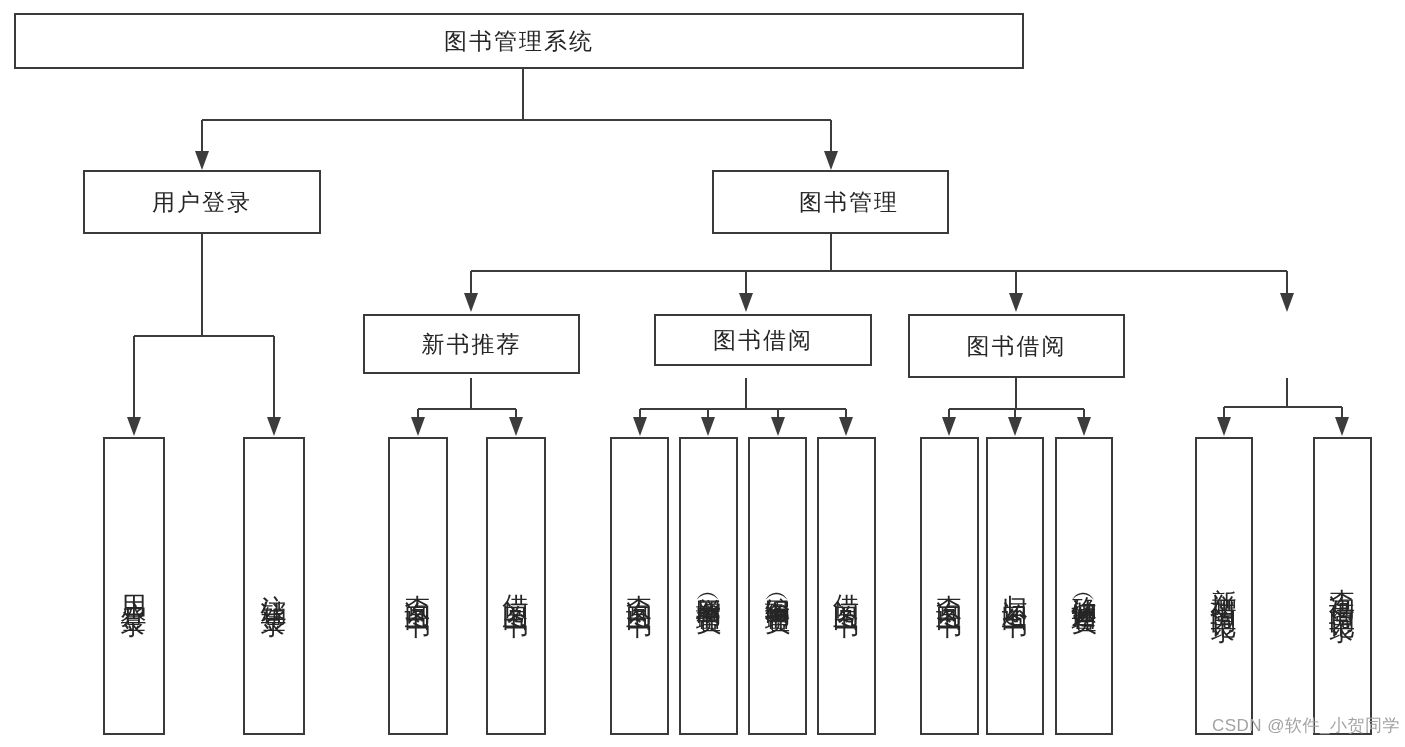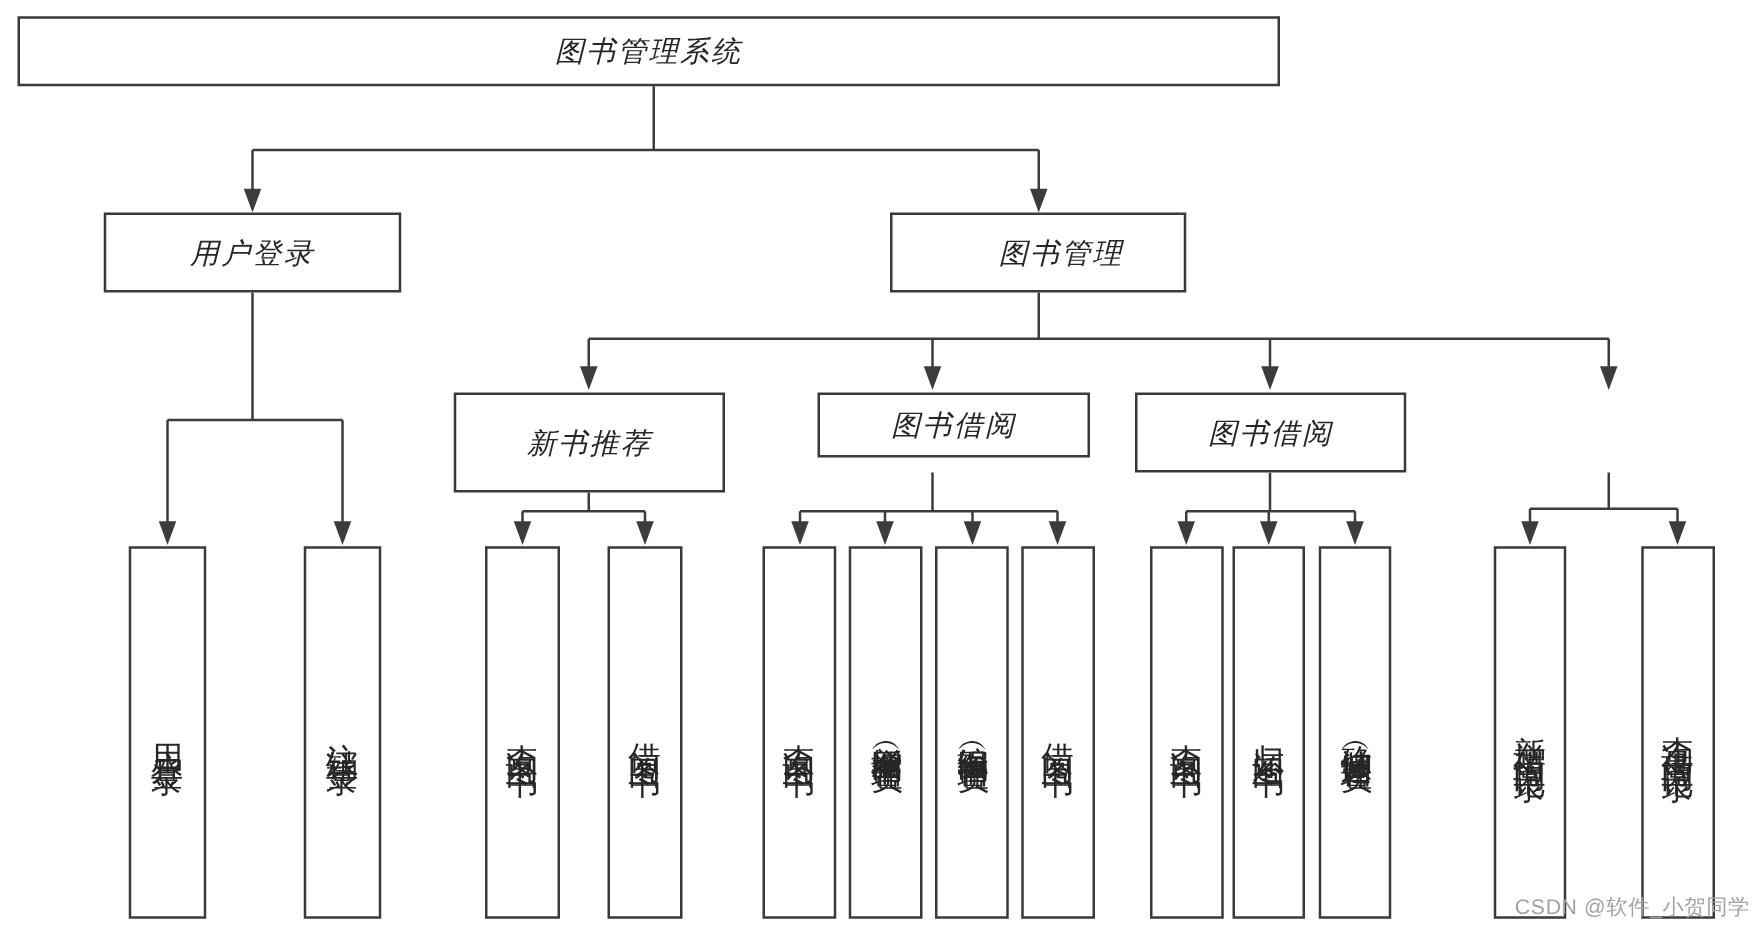--- a/index.html
+++ b/index.html
@@ -25,21 +25,20 @@
     position:absolute;
     box-sizing:border-box;
     background:#fff;
     border:2px solid var(--border);
     display:flex;align-items:center;justify-content:center;
   }
   .hbox{
     font-size:23px;
     letter-spacing:2px;
     white-space:nowrap;
-    font-style:italic;
   }
   .root{left:14px;top:13px;width:1010px;height:56px;}
   .leaf{
     top:437px;height:298px;
     writing-mode:vertical-rl;
     text-orientation:mixed;
     font-size:26px;
     letter-spacing:6px;
     line-height:1;
     white-space:nowrap;
@@ -115,21 +114,21 @@
       M1077,417 L1091,417 L1084,436 Z
       M1217,417 L1231,417 L1224,436 Z
       M1335,417 L1349,417 L1342,436 Z"></path>
   </svg>
 
   <div class="node hbox root">图书管理系统</div>
 
   <div class="node hbox" style="left:83px;top:170px;width:238px;height:64px;">用户登录</div>
   <div class="node hbox" style="left:712px;top:170px;width:237px;height:64px;padding-left:37px;">图书管理</div>
 
-  <div class="node hbox" style="left:363px;top:314px;width:217px;height:80px;">新书推荐</div>
+  <div class="node hbox" style="left:363px;top:314px;width:217px;height:60px;">新书推荐</div>
   <div class="node hbox" style="left:654px;top:314px;width:218px;height:52px;">图书借阅</div>
   <div class="node hbox" style="left:908px;top:314px;width:217px;height:64px;">图书借阅</div>
 
   <div class="node leaf" style="left:103px;width:62px;">用户登录</div>
   <div class="node leaf" style="left:243px;width:62px;">注销登录</div>
 
   <div class="node leaf" style="left:388px;width:60px;">查询图书</div>
   <div class="node leaf" style="left:486px;width:60px;">借阅图书</div>
 
   <div class="node leaf" style="left:610px;width:59px;">查询图书</div>

